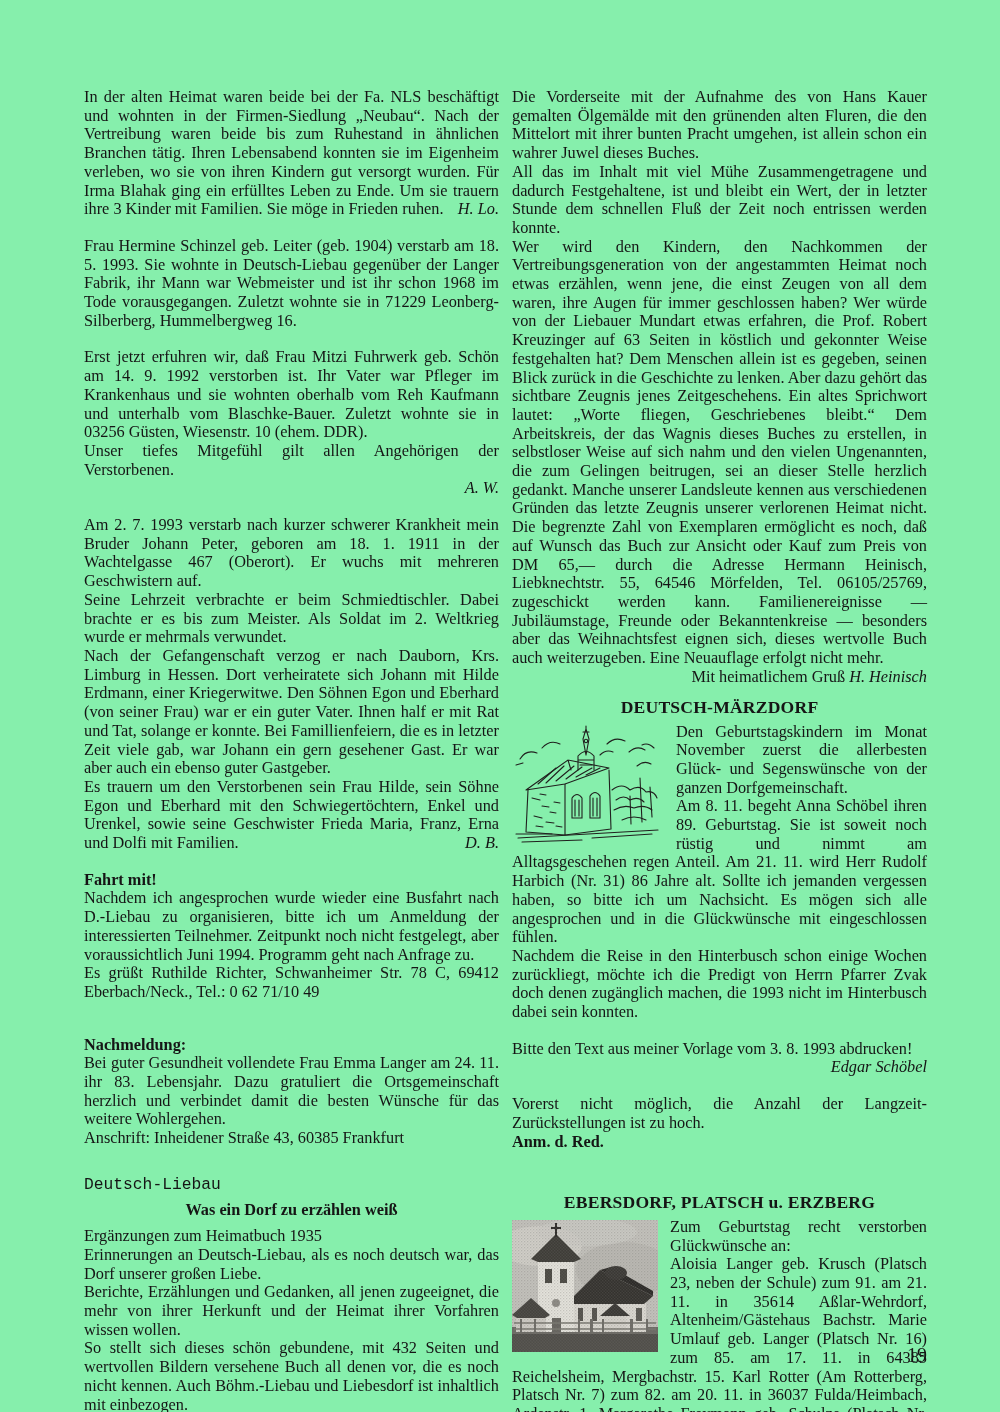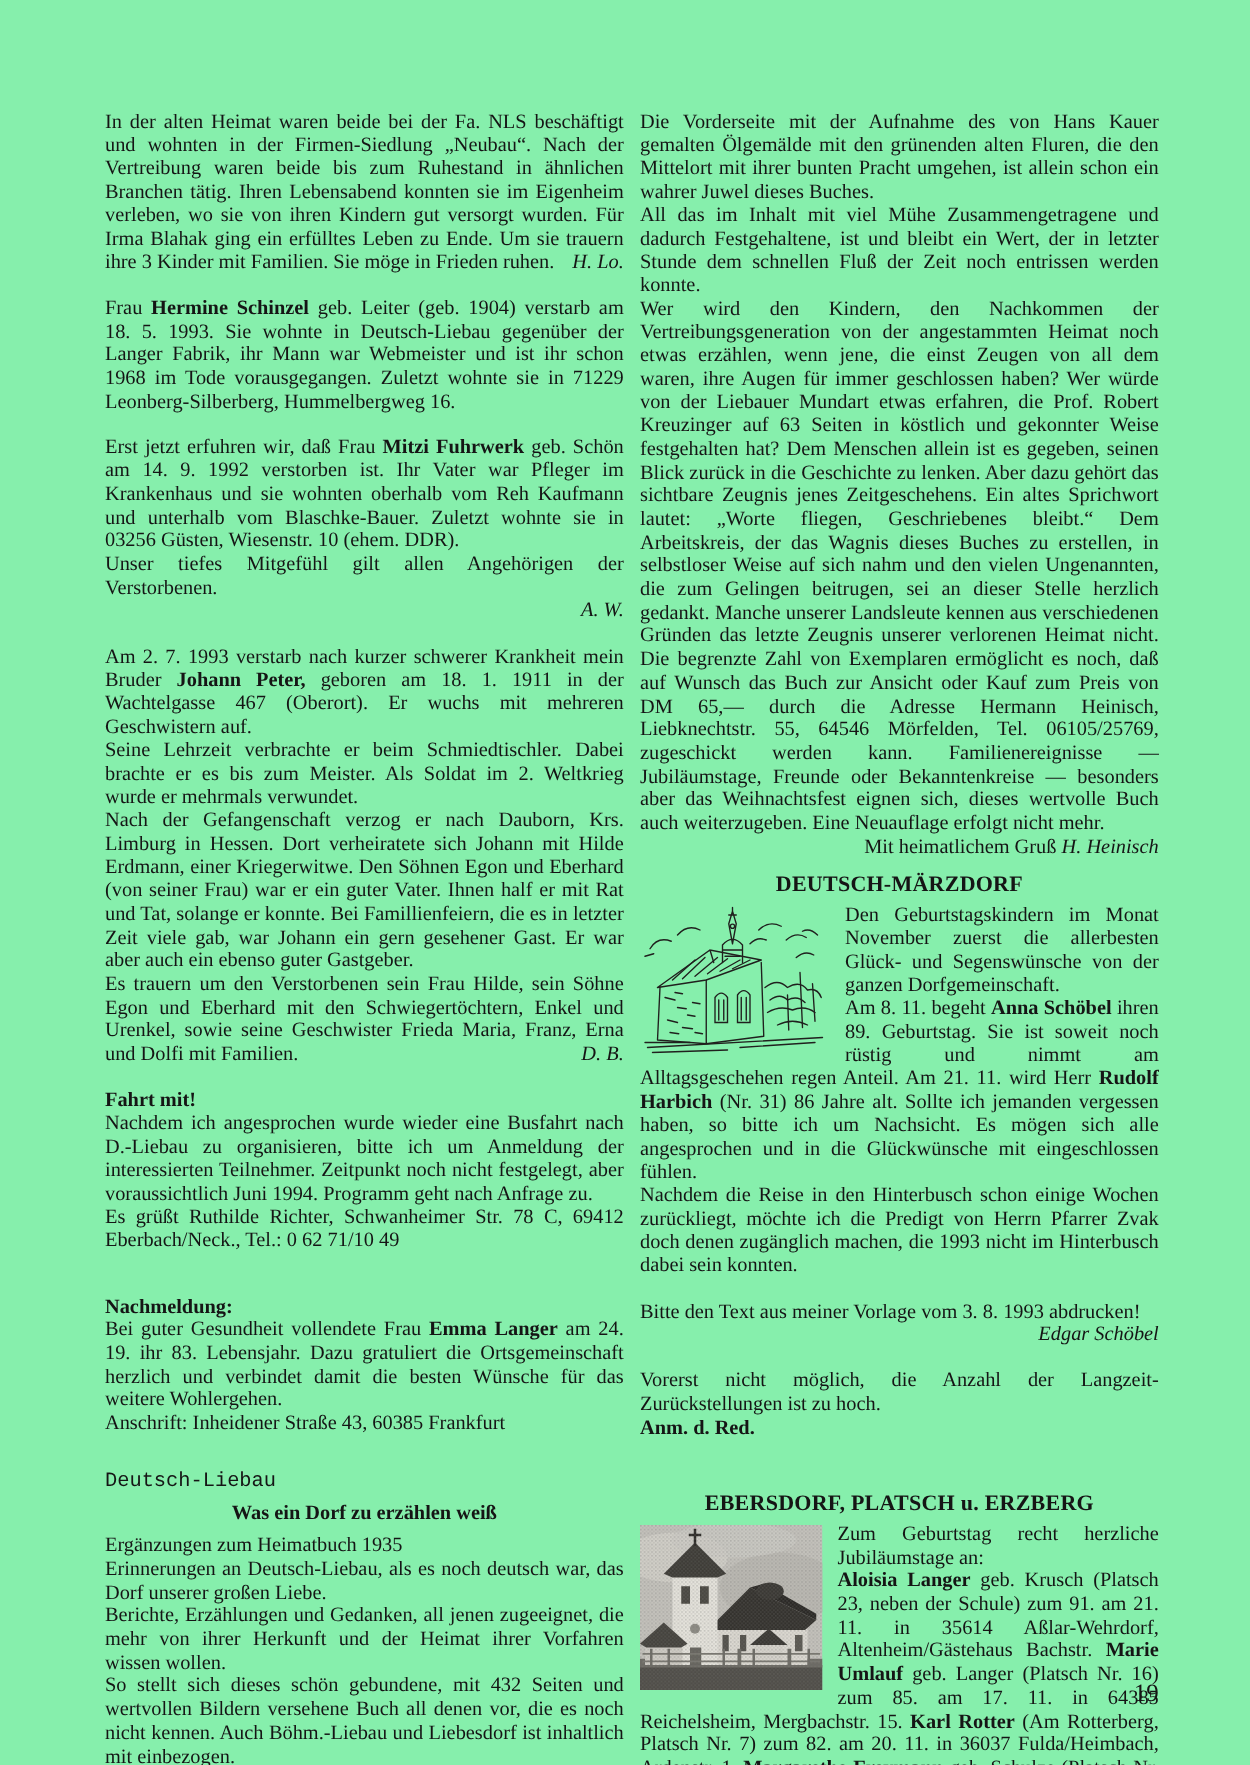--- a/index.html
+++ b/index.html
@@ -6,21 +6,21 @@
   .page{position:relative;width:1000px;height:1412px;background:#86efac;overflow:hidden;
         font-family:"Liberation Serif", serif;font-size:16.3px;line-height:18.7px;color:#151515;}
   .col{position:absolute;top:88px;width:415px;}
   .col-left{left:84px;}
   .col-right{left:512px;}
   .blk{text-align:justify;}
   .blk.plain{text-align:left;font-family:Liberation Mono, monospace;}
   .blk.hleft{font-weight:bold;text-align:left;}
   .blk.hcenter{font-weight:bold;text-align:center;}
   .blk.right{text-align:right;}
-  .b{font-weight:bold;}
+  .b{font-weight:normal;}
   .i{font-style:italic;}
   .sig{float:right;padding-left:14px;}
   .shead{font-size:17.6px;letter-spacing:.2px;margin-bottom:6px;font-family:Liberation Serif, serif;}
   .shead.eb{margin-top:42px;}
   .section{overflow:visible;}
   .float-img{float:left;margin:2px 12px 4px 0;}
   .page-number{position:absolute;left:0;top:1346px;width:927px;text-align:right;font-size:20px;}
 </style>
 </head>
 <body>
@@ -39,21 +39,21 @@
       <div class="blk body"><span>Am 2. 7. 1993 verstarb nach kurzer schwerer Krankheit mein Bruder </span><span class="b">Johann Peter,</span><span> geboren am 18. 1. 1911 in der Wachtelgasse 467 (Oberort). Er wuchs mit mehreren Geschwistern auf.</span></div>
       <div class="blk body"><span>Seine Lehrzeit verbrachte er beim Schmiedtischler. Dabei brachte er es bis zum Meister. Als Soldat im 2. Weltkrieg wurde er mehrmals verwundet.</span></div>
       <div class="blk body"><span>Nach der Gefangenschaft verzog er nach Dauborn, Krs. Limburg in Hessen. Dort verheiratete sich Johann mit Hilde Erdmann, einer Kriegerwitwe. Den Söhnen Egon und Eberhard (von seiner Frau) war er ein guter Vater. Ihnen half er mit Rat und Tat, solange er konnte. Bei Famillienfeiern, die es in letzter Zeit viele gab, war Johann ein gern gesehener Gast. Er war aber auch ein ebenso guter Gastgeber.</span></div>
       <div class="blk body"><span>Es trauern um den Verstorbenen sein Frau Hilde, sein Söhne Egon und Eberhard mit den Schwiegertöchtern, Enkel und Urenkel, sowie seine Geschwister Frieda Maria, Franz, Erna und Dolfi mit Familien.</span><span class="sig"><span class="i">D. B.</span></span></div>
       <div class="blk gap" style="height: 18px;"></div>
       <div class="blk hleft"><span>Fahrt mit!</span></div>
       <div class="blk body"><span>Nachdem ich angesprochen wurde wieder eine Busfahrt nach D.-Liebau zu organisieren, bitte ich um Anmeldung der interessierten Teilnehmer. Zeitpunkt noch nicht festgelegt, aber voraussichtlich Juni 1994. Programm geht nach Anfrage zu.</span></div>
       <div class="blk body"><span>Es grüßt Ruthilde Richter, Schwanheimer Str. 78 C, 69412 Eberbach/Neck., Tel.: 0 62 71/10 49</span></div>
       <div class="blk gap" style="height: 34px;"></div>
       <div class="blk hleft"><span>Nachmeldung:</span></div>
-      <div class="blk body"><span>Bei guter Gesundheit vollendete Frau </span><span class="b">Emma Langer</span><span> am 24. 19. ihr 83. Lebensjahr. Dazu gratuliert die Ortsgemeinschaft herzlich und verbindet damit die besten Wünsche für das weitere Wohlergehen.</span></div>
+      <div class="blk body"><span>Bei guter Gesundheit vollendete Frau </span><span class="b">Emma Langer</span><span> am 24. 11. ihr 83. Lebensjahr. Dazu gratuliert die Ortsgemeinschaft herzlich und verbindet damit die besten Wünsche für das weitere Wohlergehen.</span></div>
       <div class="blk body"><span>Anschrift: Inheidener Straße 43, 60385 Frankfurt</span></div>
       <div class="blk gap" style="height: 28px;"></div>
       <div class="blk plain"><span>Deutsch-Liebau</span></div>
       <div class="blk gap" style="height: 6px;"></div>
       <div class="blk hcenter"><span>Was ein Dorf zu erzählen weiß</span></div>
       <div class="blk gap" style="height: 8px;"></div>
       <div class="blk body"><span>Ergänzungen zum Heimatbuch 1935</span></div>
       <div class="blk body"><span>Erinnerungen an Deutsch-Liebau, als es noch deutsch war, das Dorf unserer großen Liebe.</span></div>
       <div class="blk body"><span>Berichte, Erzählungen und Gedanken, all jenen zugeeignet, die mehr von ihrer Herkunft und der Heimat ihrer Vorfahren wissen wollen.</span></div>
       <div class="blk body"><span>So stellt sich dieses schön gebundene, mit 432 Seiten und wertvollen Bildern versehene Buch all denen vor, die es noch nicht kennen. Auch Böhm.-Liebau und Liebesdorf ist inhaltlich mit einbezogen.</span></div>
@@ -142,20 +142,20 @@
             <rect x="22" y="99" width="2" height="13"></rect>
           <rect x="66" y="99" width="2" height="13"></rect>
             <rect x="78" y="99" width="3" height="13"></rect>
           <rect x="90" y="99" width="2" height="13"></rect>
             <rect x="118" y="99" width="3" height="13"></rect>
           <rect x="134" y="99" width="2" height="13"></rect>
         </g>
         <rect width="146" height="132" fill="url(#ht)"></rect>
       </svg>
       <div>
-          <div class="blk body"><span>Zum Geburtstag recht herzliche Jubiläumstage an:</span></div>
+          <div class="blk body"><span>Zum Geburtstag recht verstorben Glückwünsche an:</span></div>
           <div class="blk body"><span class="b">Aloisia Langer</span><span> geb. Krusch (Platsch 23, neben der Schule) zum 91. am 21. 11. in 35614 Aßlar-Wehrdorf, Altenheim/Gästehaus Bachstr. </span><span class="b">Marie Umlauf</span><span> geb. Langer (Platsch Nr. 16) zum 85. am 17. 11. in 64385 Reichelsheim, Mergbachstr. 15. </span><span class="b">Karl Rotter</span><span> (Am Rotterberg, Platsch Nr. 7) zum 82. am 20. 11. in 36037 Fulda/Heimbach, Ardenstr. 1. </span><span class="b">Margarethe Freymann</span><span> geb. Schulze (Platsch Nr. 48)  zum 74. am</span></div>
         </div>
     </div>
   </div>
 
   <div class="page-number">19</div>
 </div>
 
 </body></html>

